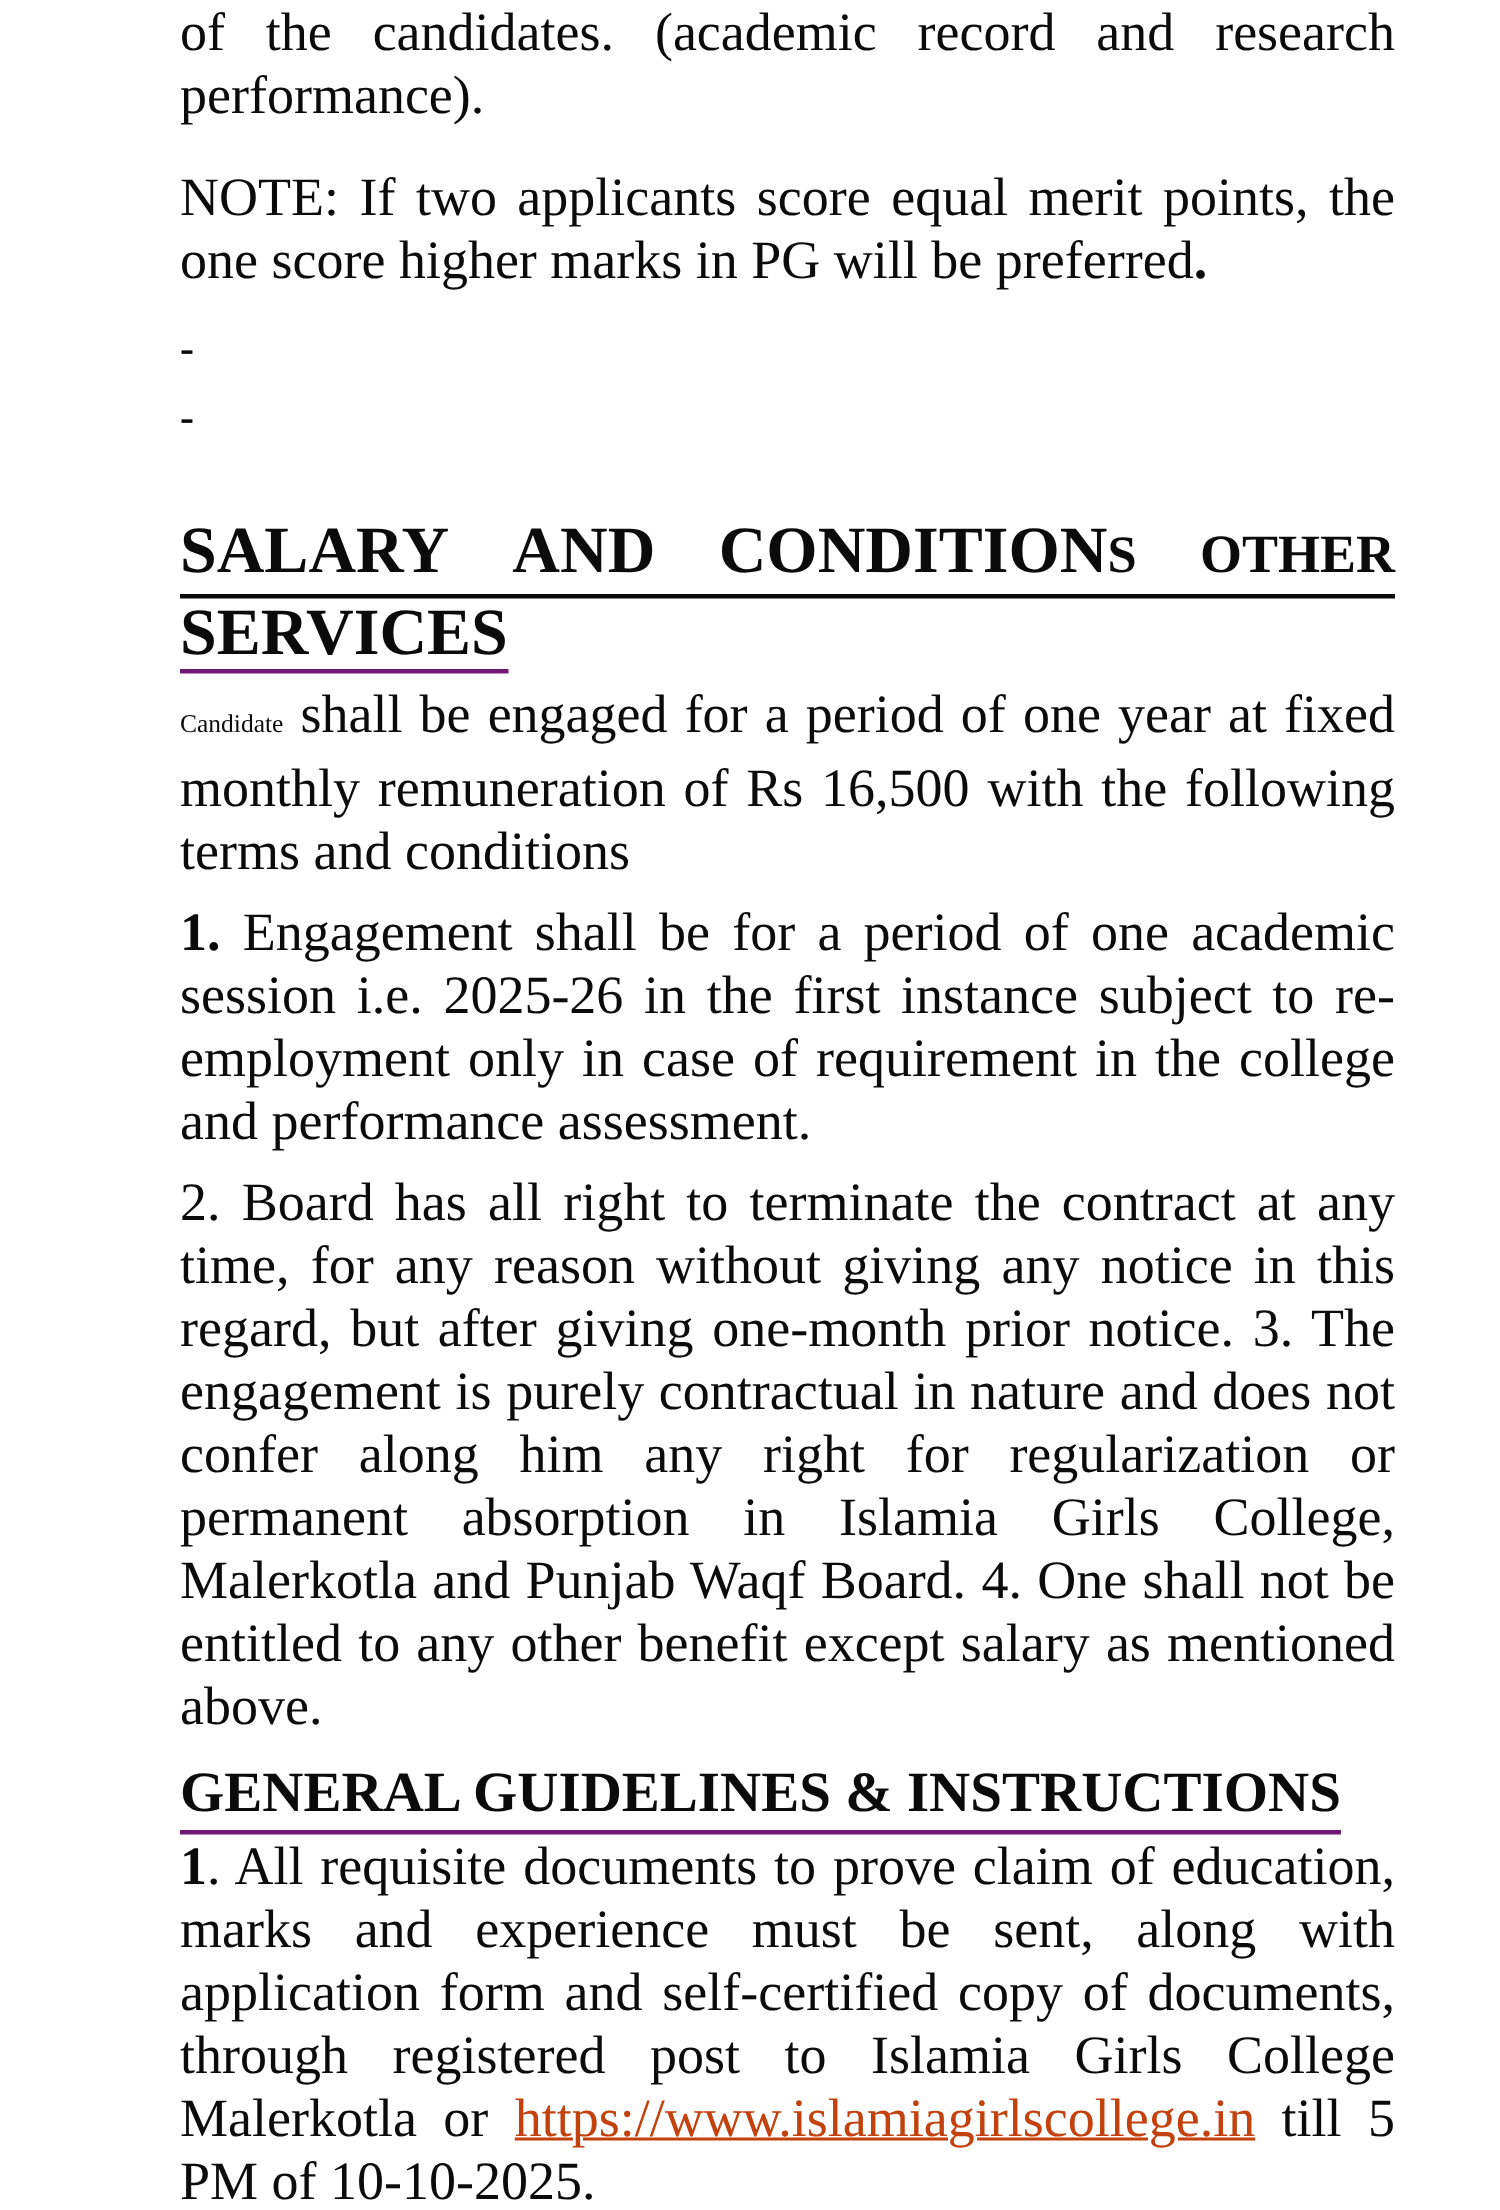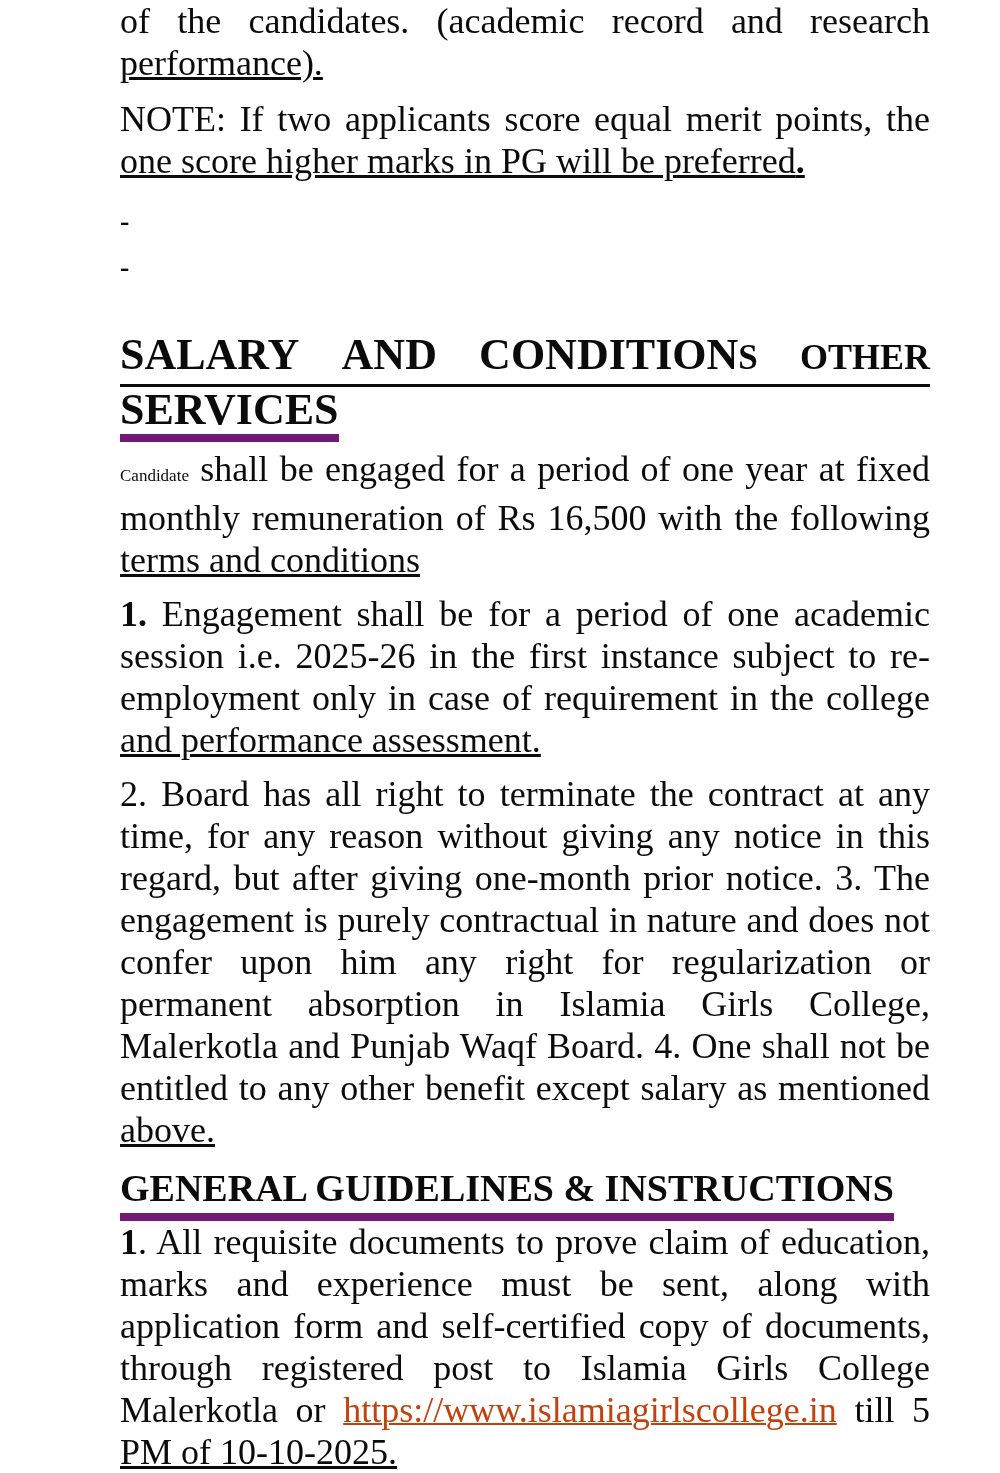--- a/index.html
+++ b/index.html
@@ -10,43 +10,43 @@
     background: #ffffff;
     overflow: hidden;
     font-family: "Liberation Serif", "DejaVu Serif", serif;
     color: #0b0b0b;
   }
   .content { padding: 0 70px 0 120px; }
 
   
   .p { font-size: 36px; line-height: 42px; }
   .jl { text-align: justify; text-align-last: justify; }
-  .ll { text-align: center; text-align-last: left; text-decoration: underline; }
+  .ll { text-align: center; text-align-last: left; }
   .b { font-weight: bold; }
   .small-lead { font-size: 17px; }
 
-  .mt14 { margin-top: 14px; }
+  .mt14 { margin-top: 26px; }
   .mt12 { margin-top: 12px; }
   .mt10 { }
 
   
   .dashes { margin-top: 16px; }
   .dash { font-size: 28px; font-weight: bold; line-height: 46px; }
 
   
   .sal-heading { margin-top: 2px; font-weight: bold; }
   .sal-line1 {
     display: flex; justify-content: space-between; align-items: baseline;
     font-size: 44px; line-height: 44px;
     border-bottom: 3px solid #0b0b0b; padding-bottom: 4px; text-align: center;
   }
   .sal-small { font-size: 35px; }
   .sal-other { font-size: 36px; margin-top: 43px; }
   .sal-line2 { font-size: 44px; line-height: 46px; }
-  .u-block { display: inline-block; border-bottom: 8px solid #701a75; padding-bottom: 1px; }
+  .u-block { display: inline-block; border-bottom: 3px solid #701a75; padding-bottom: 1px; }
 
   
   .h2 { margin-top: 14px; font-weight: bold; font-size: 38px; line-height: 47px; text-decoration: underline; }
 
   a.doc-link { color: #c2410c; text-decoration: underline; text-decoration-thickness: 2px; cursor: pointer; }
 </style>
 </head>
 <body>
 
 <div class="page">
@@ -90,21 +90,21 @@
       <div class="jl">session i.e. 2025-26 in the first instance subject to re-</div>
       <div class="jl">employment only in case of requirement in the college</div>
       <div class="ll">and performance assessment.</div>
     </div>
 
     <div class="p mt12">
       <div class="jl">2. Board has all right to terminate the contract at any</div>
       <div class="jl">time, for any reason without giving any notice in this</div>
       <div class="jl">regard, but after giving one-month prior notice. 3. The</div>
       <div class="jl">engagement is purely contractual in nature and does not</div>
-      <div class="jl">confer upon him any right for regularization or</div>
+      <div class="jl">confer along him any right for regularization or</div>
       <div class="jl">permanent absorption in Islamia Girls College,</div>
       <div class="jl">Malerkotla and Punjab Waqf Board. 4. One shall not be</div>
       <div class="jl">entitled to any other benefit except salary as mentioned</div>
       <div class="ll">above.</div>
     </div>
 
     <div class="h2">
       <span class="u-block">GENERAL GUIDELINES &amp; INSTRUCTIONS</span>
     </div>
 

